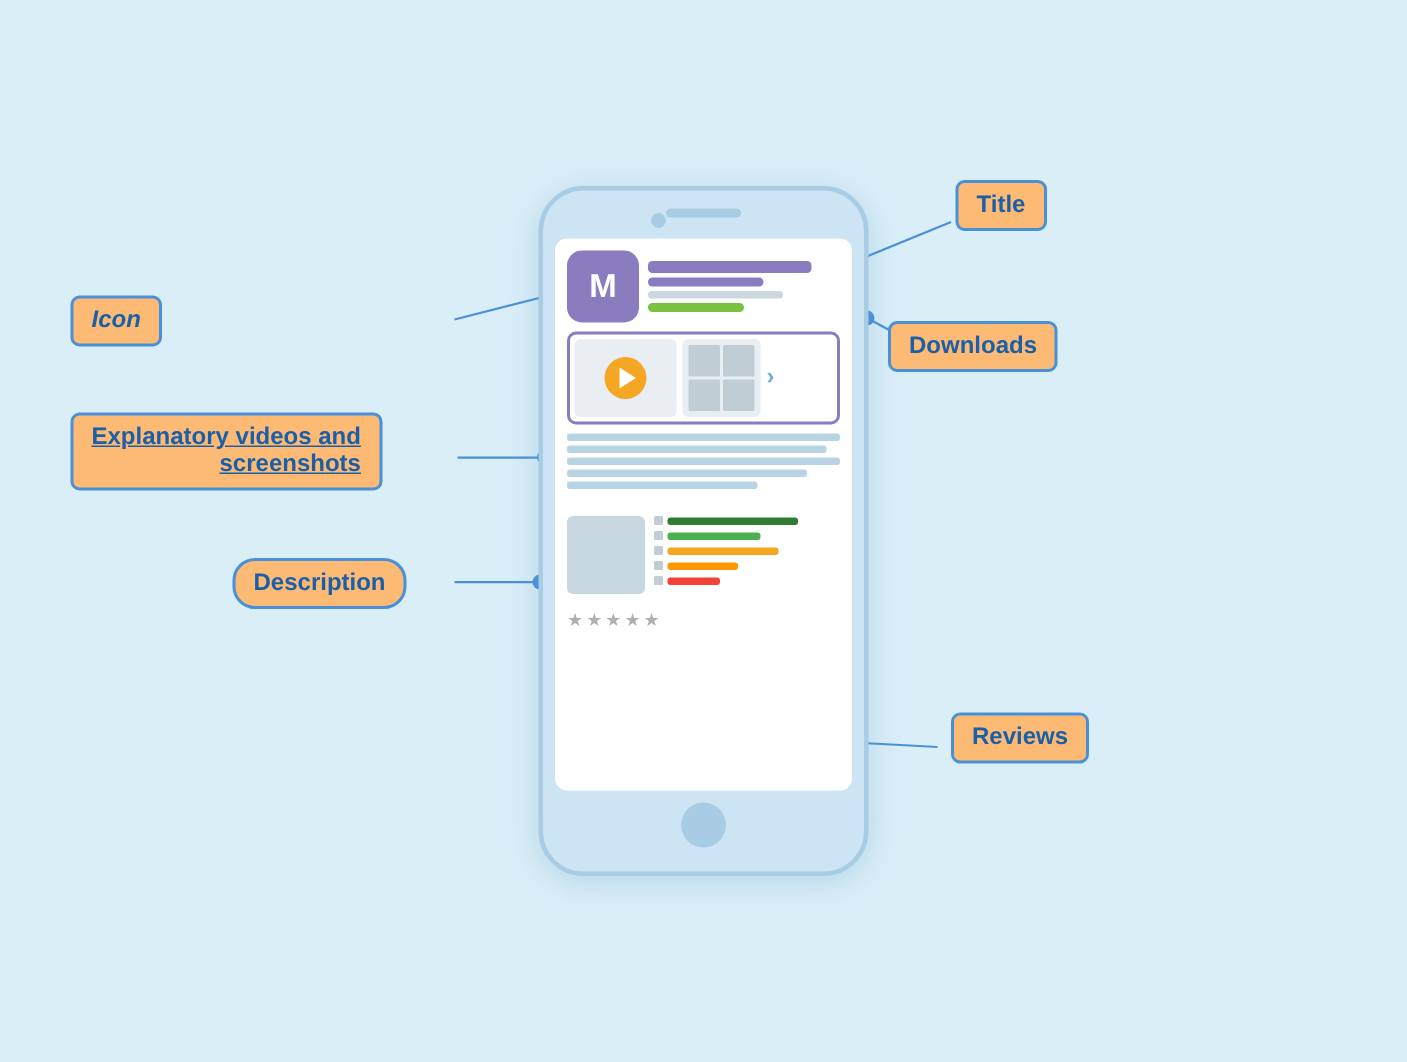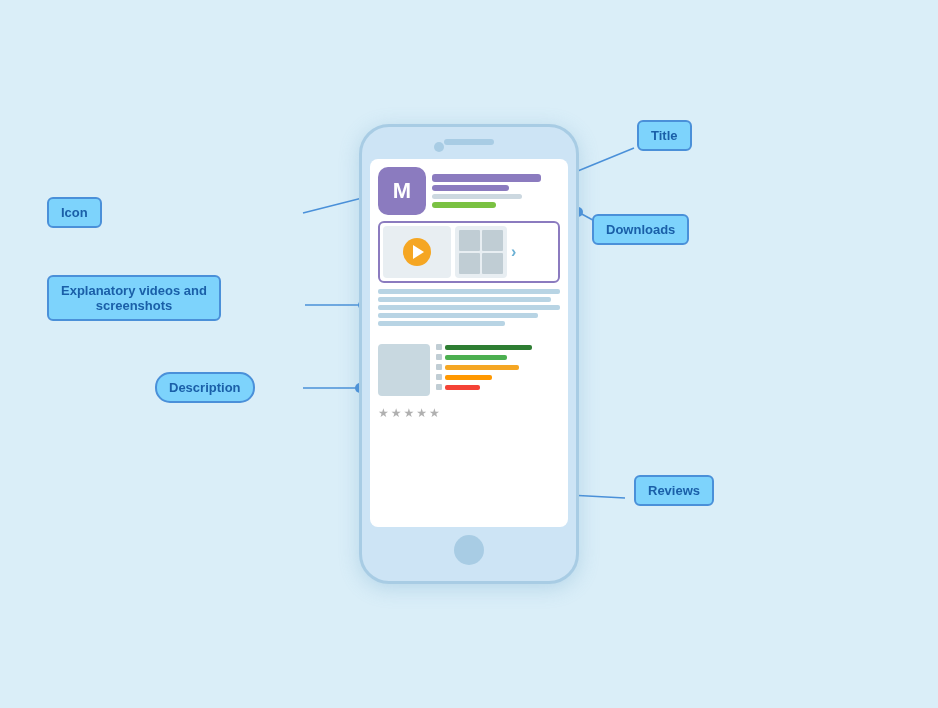--- a/index.html
+++ b/index.html
@@ -246,25 +246,25 @@
     }
 
     .star {
       color: #b0b0b0;
       font-size: 12px;
     }
 
     
     .label-box {
       position: absolute;
-      background: #7dd3fc;
+      background: #fdba74;
       border: 2px solid #4a90d9;
       border-radius: 6px;
       padding: 6px 12px;
-      font-size: 13px;
+      font-size: 16px;
       font-weight: bold;
       color: #1a5fa8;
       white-space: nowrap;
     }
 
     svg.connectors {
       position: absolute;
       top: 0;
       left: 0;
       width: 938px;
@@ -380,25 +380,25 @@
 </div>
 
 <div class="label-box" style="left: 637px; top: 120px;">
   <span>Title</span>
 </div>
 
 <div class="label-box" style="left: 592px; top: 214px;">
   <span>Downloads</span>
 </div>
 
-<div class="label-box" style="left: 47px; top: 197px;">
+<div class="label-box" style="left: 47px; top: 197px; font-style: italic;">
   <span>Icon</span>
 </div>
 
-<div class="label-box" style="left: 47px; top: 275px; text-align:center;">
+<div class="label-box" style="left: 47px; top: 275px; text-align:right;text-decoration:underline;">
   <span style="white-space: pre-line;">Explanatory videos and
 screenshots</span>
 </div>
 
 <div class="label-box" style="left: 155px; top: 372px; border-radius: 15px;">
   <span>Description</span>
 </div>
 
 <div class="label-box" style="left: 634px; top: 475px;">
   <span>Reviews</span>

